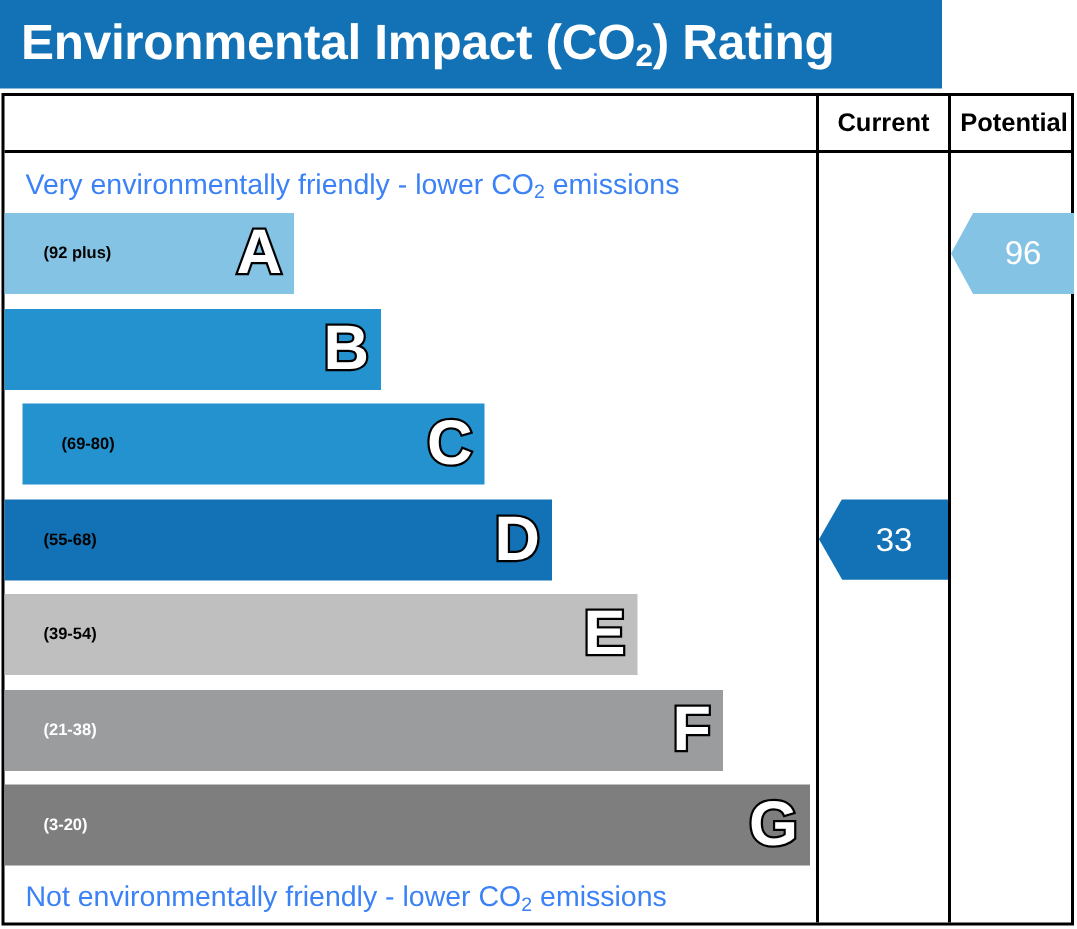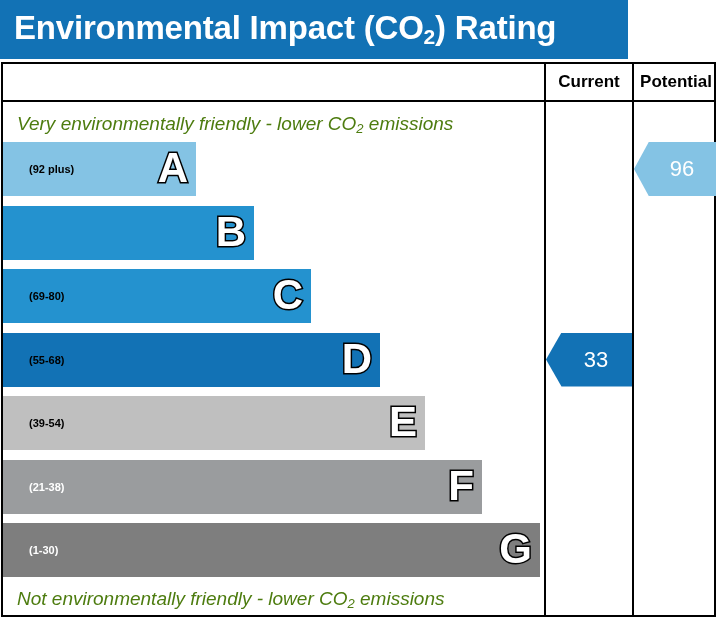--- a/index.html
+++ b/index.html
@@ -95,22 +95,21 @@
     position: absolute;
     left: 0;
     top: 38px;
     width: 539px;
     height: 515px;
   }
   .note {
     position: absolute;
     left: 14px;
     font-size: 19px;
-    font-style: italic;
-    color: #4d7c0f;
+    color: #3b82f6;
     white-space: nowrap;
   }
   .note.top    { top: 11px; }
   .note.bottom { top: 486px; }
   .note sub {
     font-size: 13px;
     vertical-align: baseline;
     position: relative;
     top: 3px;
   }
@@ -178,38 +177,38 @@
       <div class="note top"><span>Very environmentally friendly - lower CO</span><sub>2</sub><span> emissions</span></div>
 
       <div id="band-container">
           <div class="band" style="top: 40px; width: 193px; background: rgb(132, 195, 228);">
             <span class="band-range" style="color: rgb(0, 0, 0);">(92 plus)</span>
             <span class="band-letter" style="right: 8px;">A</span>
           </div>
           <div class="band" style="top: 103.5px; width: 251px; background: rgb(36, 146, 207);">
             <span class="band-letter" style="right: 8px;">B</span>
           </div>
-          <div class="band" style="top: 167px; width: 308px; background: rgb(36, 146, 207);">
+          <div class="band" style="top: 167px; width: 308px; background: rgb(36, 146, 207); margin-left: 12px;">
             <span class="band-range" style="color: rgb(0, 0, 0);">(69-80)</span>
             <span class="band-letter" style="right: 8px;">C</span>
           </div>
-          <div class="band" style="top: 230.5px; width: 365px; background: rgb(18, 114, 181); padding-left: 12px;">
+          <div class="band" style="top: 230.5px; width: 365px; background: rgb(18, 114, 181);">
             <span class="band-range" style="color: rgb(0, 0, 0);">(55-68)</span>
             <span class="band-letter" style="right: 8px;">D</span>
           </div>
           <div class="band" style="top: 294px; width: 422px; background: rgb(191, 191, 191);">
             <span class="band-range" style="color: rgb(0, 0, 0);">(39-54)</span>
             <span class="band-letter" style="right: 8px;">E</span>
           </div>
           <div class="band" style="top: 357.5px; width: 479px; background: rgb(154, 156, 158);">
             <span class="band-range" style="color: rgb(255, 255, 255);">(21-38)</span>
             <span class="band-letter" style="right: 8px;">F</span>
           </div>
           <div class="band" style="top: 421px; width: 537px; background: rgb(126, 126, 126);">
-            <span class="band-range" style="color: rgb(255, 255, 255);">(1-30)</span>
+            <span class="band-range" style="color: rgb(255, 255, 255);">(3-20)</span>
             <span class="band-letter" style="right: 8px;">G</span>
           </div>
         </div>
 
       <div class="note bottom"><span>Not environmentally friendly - lower CO</span><sub>2</sub><span> emissions</span></div>
     </div>
 
     <div id="arrow-container">
         <div class="arrow" style="left: 543px; width: 86px; top: 268.5px; background: rgb(18, 114, 181);">33</div>
         <div class="arrow" style="left: 631px; width: 82px; top: 78px; background: rgb(132, 195, 228);">96</div>

